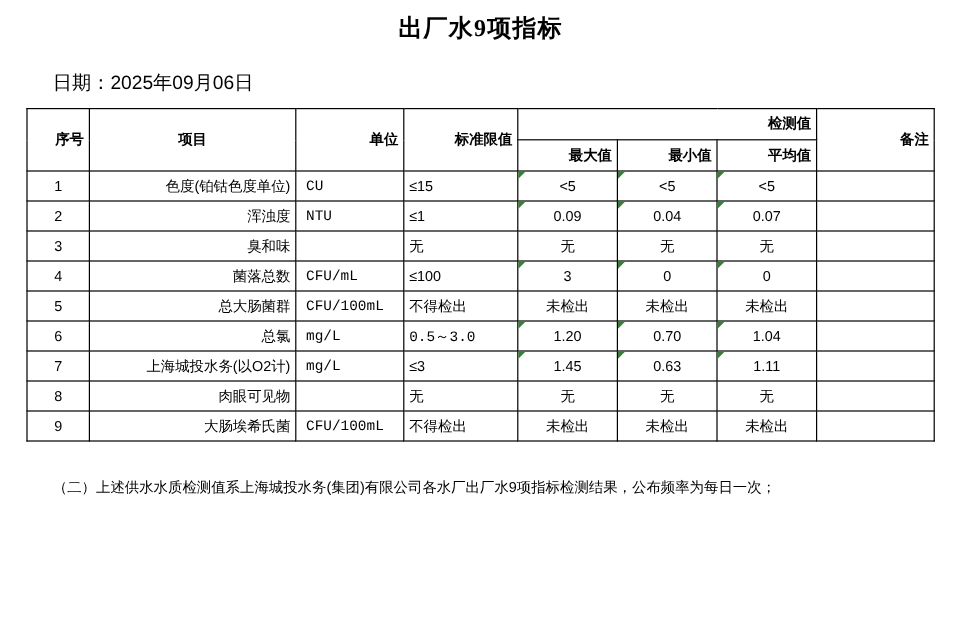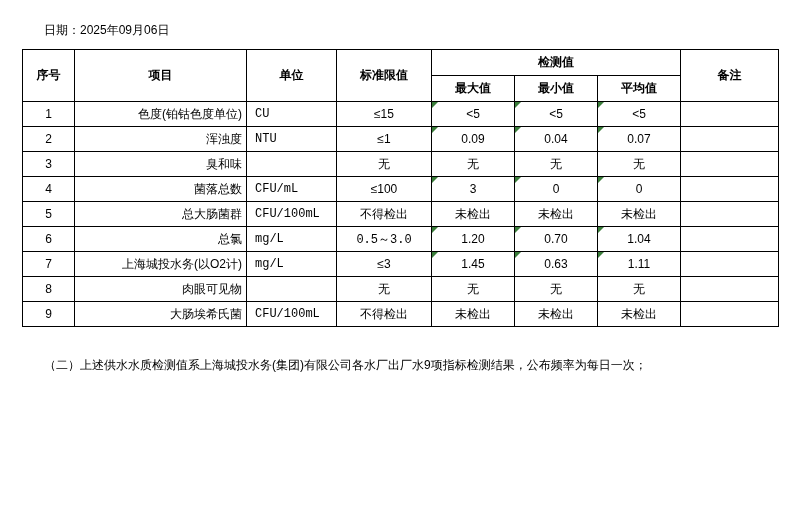--- a/index.html
+++ b/index.html
@@ -25,48 +25,48 @@
     font-size: 20px;
     font-weight: bold;
     letter-spacing: 1px;
     margin-top: 10px;
     margin-bottom: 0;
     font-family: "Liberation Serif", serif;
   }
   .date-line {
     margin-top: 22px;
     margin-left: 44px;
-    font-size: 12px;
+    font-size: 16px;
     font-family: "Liberation Sans", sans-serif;
   }
   .table-wrap {
     margin: 10px 22px 0 22px;
   }
   table.report {
     border-collapse: collapse;
     width: 757px;
     table-layout: fixed;
   }
   table.report th, table.report td {
     border: 1px solid #000000;
     font-size: 12px;
     font-weight: normal;
     padding: 0 4px;
     height: 25px;
     box-sizing: border-box;
   }
   table.report th {
-    text-align: center;
+    text-align: right;
     font-weight: bold;
     height: 26px;
   }
   .c-no { width: 52px; text-align: center; }
   .c-item { width: 172px; text-align: right; padding-left: 10px !important; }
   .c-unit { width: 90px; text-align: left; padding-left: 8px !important; }
-  .c-limit { width: 95px; text-align: center; }
+  .c-limit { width: 95px; }
   .c-val { width: 100px; text-align: center; }
   .c-remark { width: 98px; text-align: center; margin-left: 36px; }
   .mono {
     font-family: "Liberation Mono", monospace;
     font-size: 11.5px;
   }
   .cell-mark {
     position: relative;
   }
   .cell-mark::before {
@@ -89,20 +89,21 @@
   }
   .notes p {
     margin: 0 0 2px 0;
   }
 </style>
 </head>
 <body>
 
 <div class="page">
 
+  <div class="title">出厂水9项指标</div>
 
   <div class="date-line">
     <span>日期：</span><span>2025年09月06日</span>
   </div>
 
   <div class="table-wrap">
     <table class="report">
       <thead>
         <tr>
           <th class="c-no" rowspan="2">序号</th>

